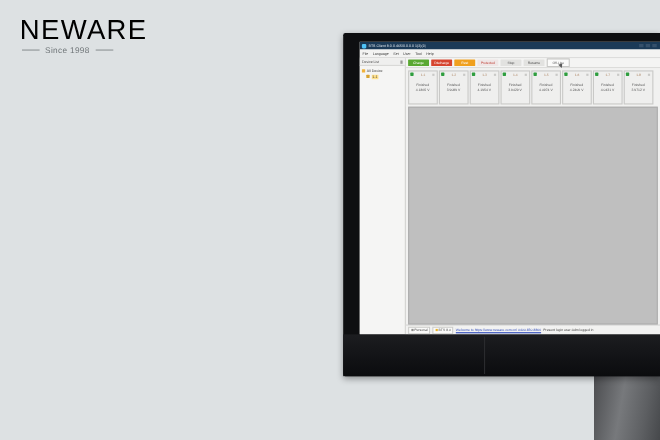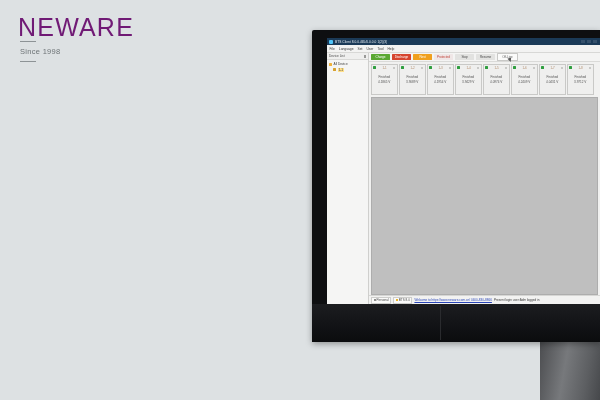--- a/index.html
+++ b/index.html
@@ -25,28 +25,28 @@
     left: 18px;
     top: 14px;
     width: 120px;
   }
   #brand-word {
     font-family: "Liberation Sans", sans-serif;
     font-size: 25px;
     line-height: 26px;
     font-weight: 400;
     letter-spacing: 1.2px;
-    color: #701a75;
+    color: #000000;
   }
   #brand-sub {
     display: flex;
+    align-items: center;
     gap: 5px;
     margin-top: 1px;
     padding-left: 2px;
-    flex-direction: column;
   }
   .brand-rule {
     display: block;
     height: 1px;
     width: 16px;
     background: #8d9396;
   }
   #brand-since {
     font-size: 7.5px;
     letter-spacing: 0.3px;

